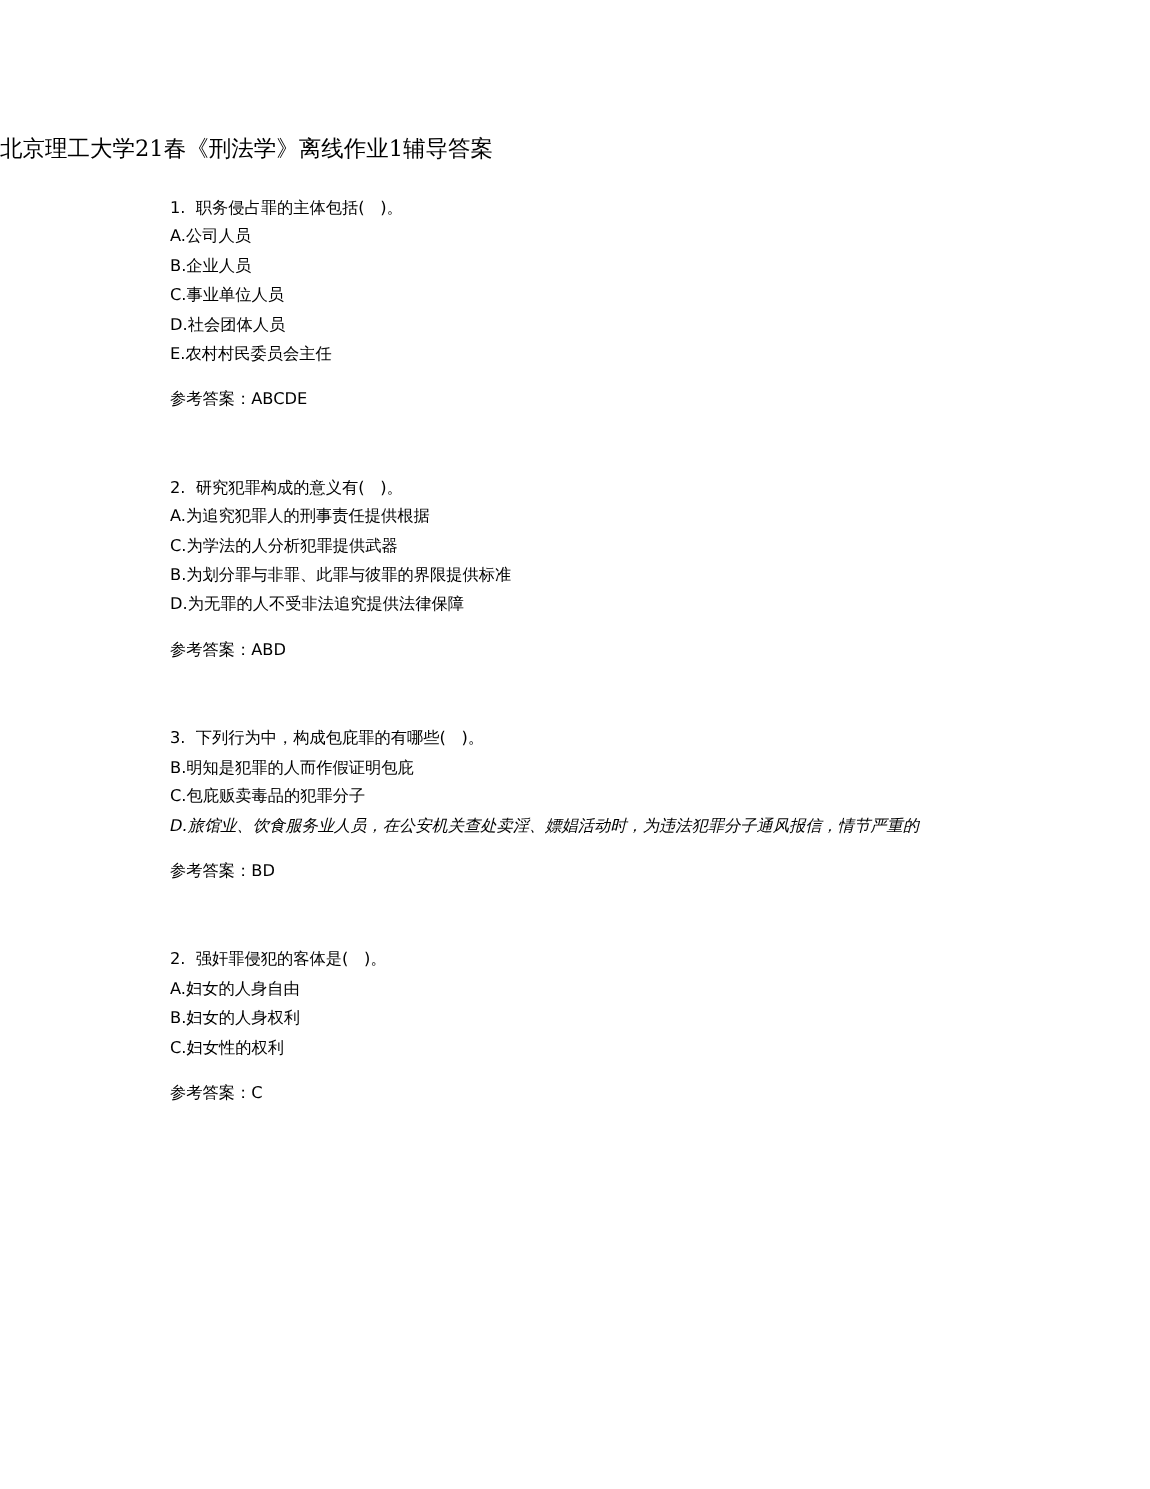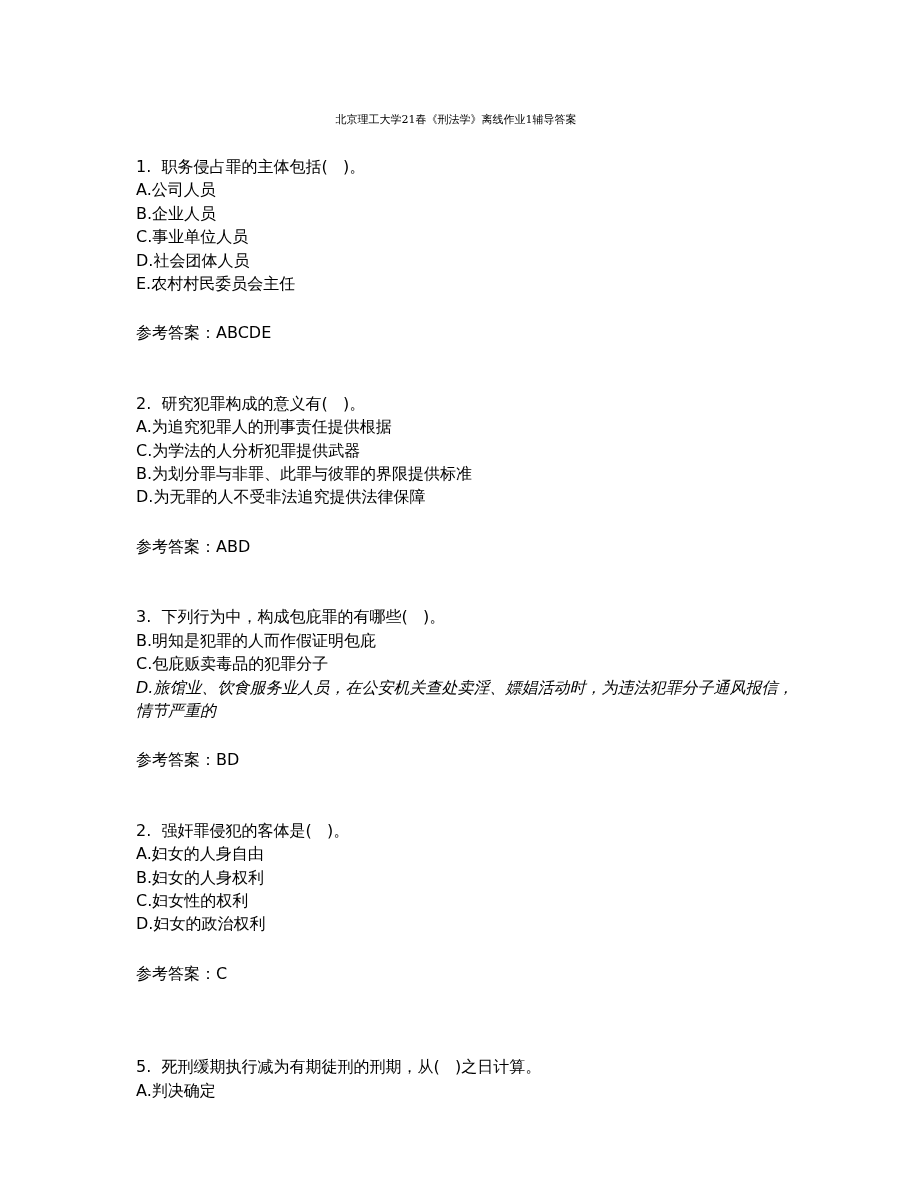--- a/index.html
+++ b/index.html
@@ -1,24 +1,24 @@
 <!DOCTYPE html>
 <html><head>
 <meta charset="utf-8">
 <style>
   html, body { margin: 0; padding: 0; background: #ffffff; }
   body { width: 920px; height: 1191px; position: relative; overflow: hidden;
          font-family: "DejaVu Sans", "Liberation Sans", sans-serif; color: #000; }
-  .title { position: absolute; top: 109px; left: 0; width: 912px; text-align: center;
-           font-family: "DejaVu Serif", "Liberation Serif", serif; font-size: 11px; line-height: 22px; }
-  .content { position: absolute; top: 155px; left: 136px; width: 700px; font-size: 16px; line-height: 23.4px; }
+  .title { position: absolute; top: 109px; left: 0; width: 912px; 
+           font-family: "DejaVu Serif", "Liberation Serif", serif; font-size: 18px; line-height: 22px; }
+  .content { position: absolute; top: 155px; left: 136px; width: 700px; font-size: 13px; line-height: 23.4px; }
   .q { margin: 0; }
   .line { white-space: pre; display: block; }
   .wrap { white-space: normal; display: block; width: 660px; font-style: italic; }
-  .answer { margin-top: 26px; display: block; }
+  .answer { margin-top: 13px; display: block; }
   .gap { height: 47px; }
   .gap-big { height: 70px; }
 </style>
 </head>
 <body>
 
 <div class="title">北京理工大学21春《刑法学》离线作业1辅导答案</div>
 
 <div class="content">
 
@@ -50,23 +50,18 @@
     <span class="wrap">D.旅馆业、饮食服务业人员，在公安机关查处卖淫、嫖娼活动时，为违法犯罪分子通风报信，情节严重的</span>
     <span class="line answer">参考答案：BD</span>
   </div>
   <div class="gap"></div>
 
   <div class="q">
     <span class="line">2.  强奸罪侵犯的客体是(   )。</span>
     <span class="line">A.妇女的人身自由</span>
     <span class="line">B.妇女的人身权利</span>
     <span class="line">C.妇女性的权利</span>
-    <span class="line">D.妇女的政治权利</span>
     <span class="line answer">参考答案：C</span>
   </div>
   <div class="gap-big"></div>
 
-  <div class="q">
-    <span class="line">5.  死刑缓期执行减为有期徒刑的刑期，从(   )之日计算。</span>
-    <span class="line">A.判决确定</span>
-  </div>
 
 </div>
 
 </body></html>

